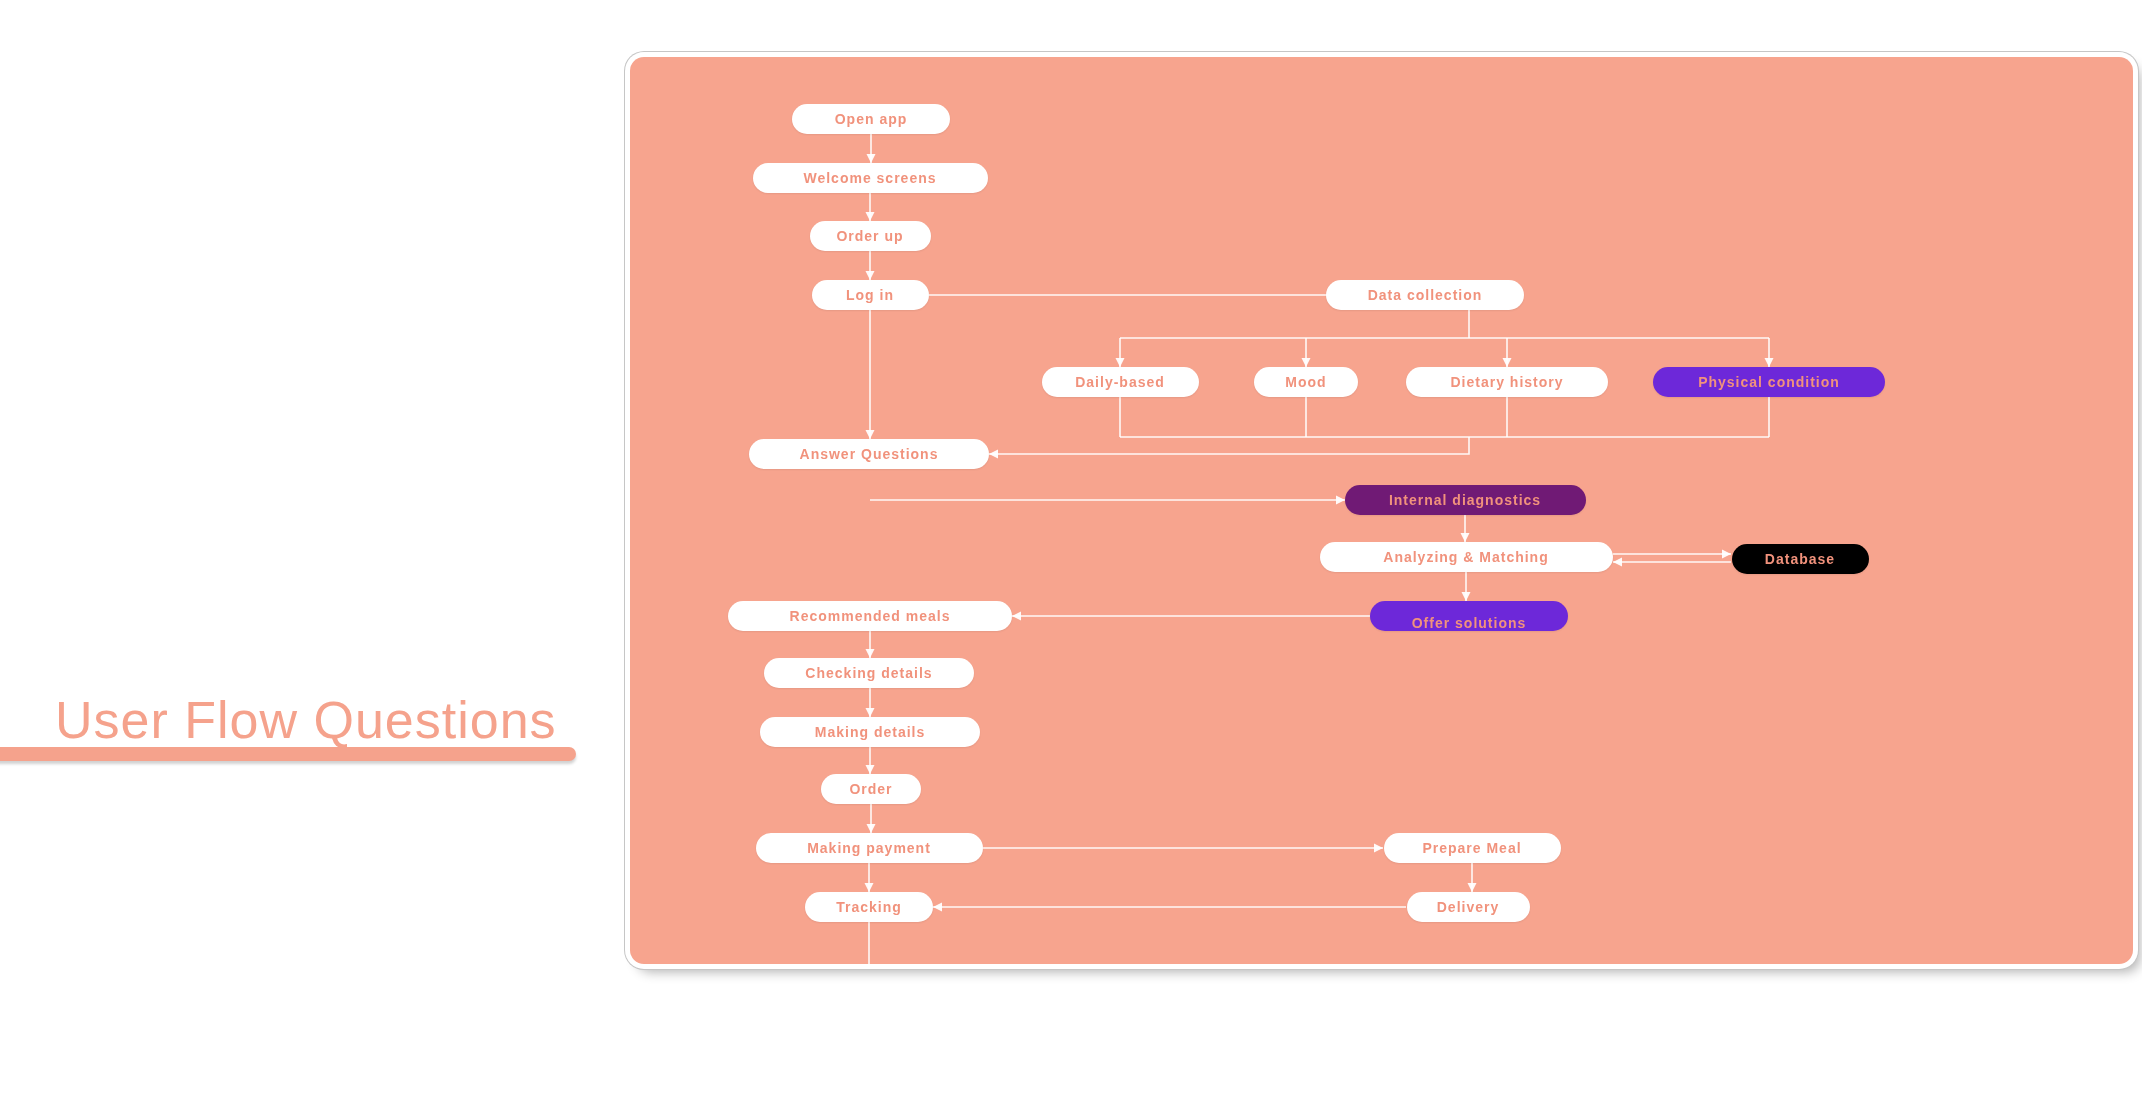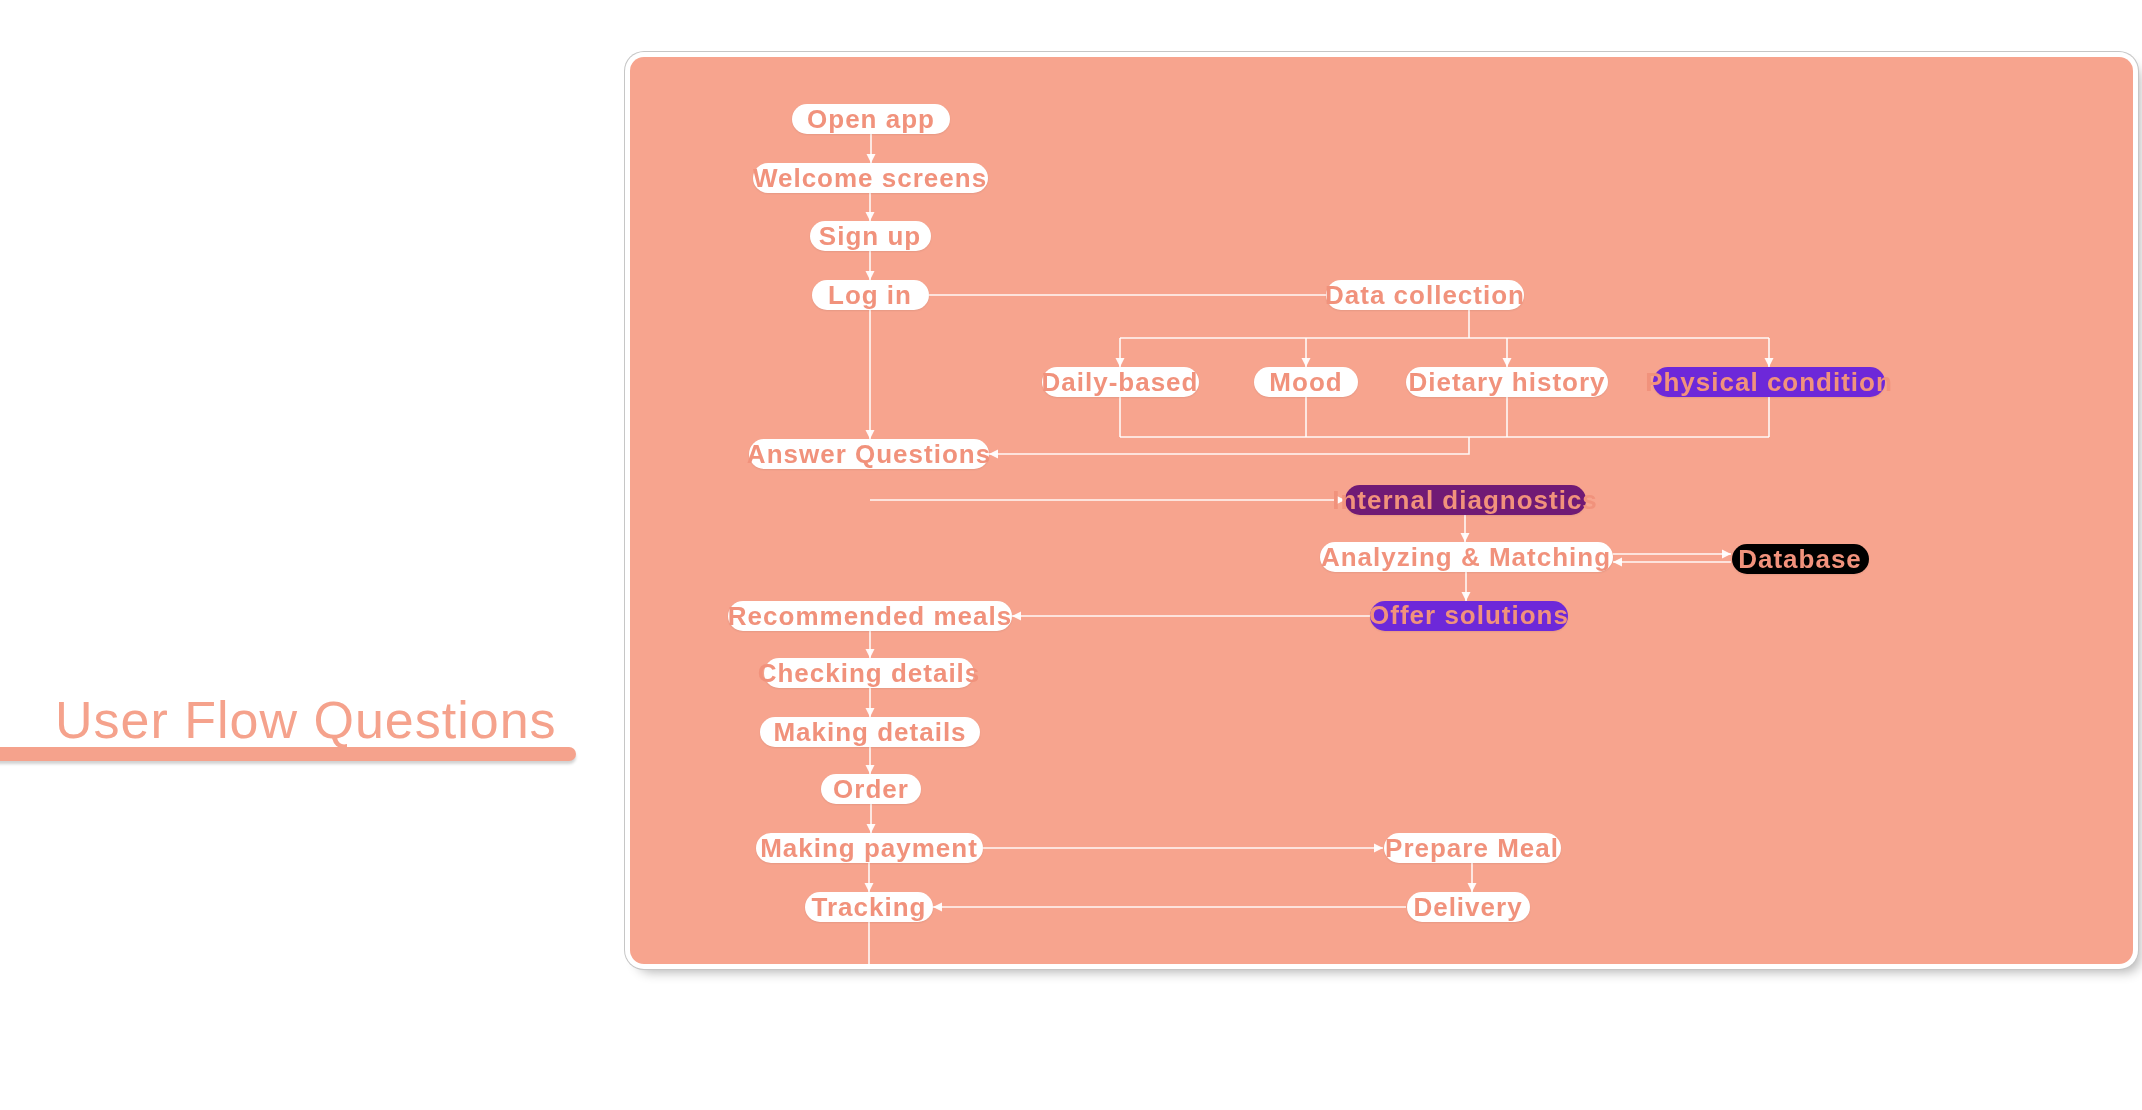--- a/index.html
+++ b/index.html
@@ -28,21 +28,21 @@
     width:1503px;height:907px;
     border-radius:14px;
     overflow:hidden;
     box-shadow:0 0 0 5px #ffffff, 0 0 0 6px #c6c6c6, 7px 8px 12px rgba(0,0,0,0.30);
   }
   .panel svg{position:absolute;left:0;top:0;}
   .node{
     position:absolute;height:30px;border-radius:15px;
     background:#ffffff;
     display:flex;align-items:center;justify-content:center;
-    font-weight:700;font-size:26px;letter-spacing:1px;
+    font-weight:700;font-size:14px;letter-spacing:1px;
     white-space:nowrap;
     box-shadow:0 1px 2px rgba(0,0,0,0.07);
     cursor:default;
   }
 </style>
 </head>
 <body>
 
 <div class="title-wrap">
   <div class="page-title" style="color: rgb(245, 162, 140);">User Flow Questions</div>
@@ -108,21 +108,21 @@
       <polyline points="776,850 303,850" fill="none" stroke="#FFFFFF" stroke-opacity="0.92" stroke-width="1.6"></polyline>
       <polygon points="303,850 312,845.5 312,854.5" fill="#FFFFFF" fill-opacity="0.95"></polygon>
     </svg>
     <div class="node" style="left: 162px; top: 47px; width: 158px; background: rgb(255, 255, 255); color: rgb(241, 146, 124);">
       <span>Open app</span>
     </div>
     <div class="node" style="left: 122.5px; top: 106px; width: 235px; background: rgb(255, 255, 255); color: rgb(241, 146, 124);">
       <span>Welcome screens</span>
     </div>
     <div class="node" style="left: 179.5px; top: 164px; width: 121px; background: rgb(255, 255, 255); color: rgb(241, 146, 124);">
-      <span>Sign up</span>
+      <span>Order up</span>
     </div>
     <div class="node" style="left: 181.5px; top: 223px; width: 117px; background: rgb(255, 255, 255); color: rgb(241, 146, 124);">
       <span>Log in</span>
     </div>
     <div class="node" style="left: 696px; top: 223px; width: 198px; background: rgb(255, 255, 255); color: rgb(241, 146, 124);">
       <span>Data collection</span>
     </div>
     <div class="node" style="left: 411.5px; top: 310px; width: 157px; background: rgb(255, 255, 255); color: rgb(241, 146, 124);">
       <span>Daily-based</span>
     </div>

